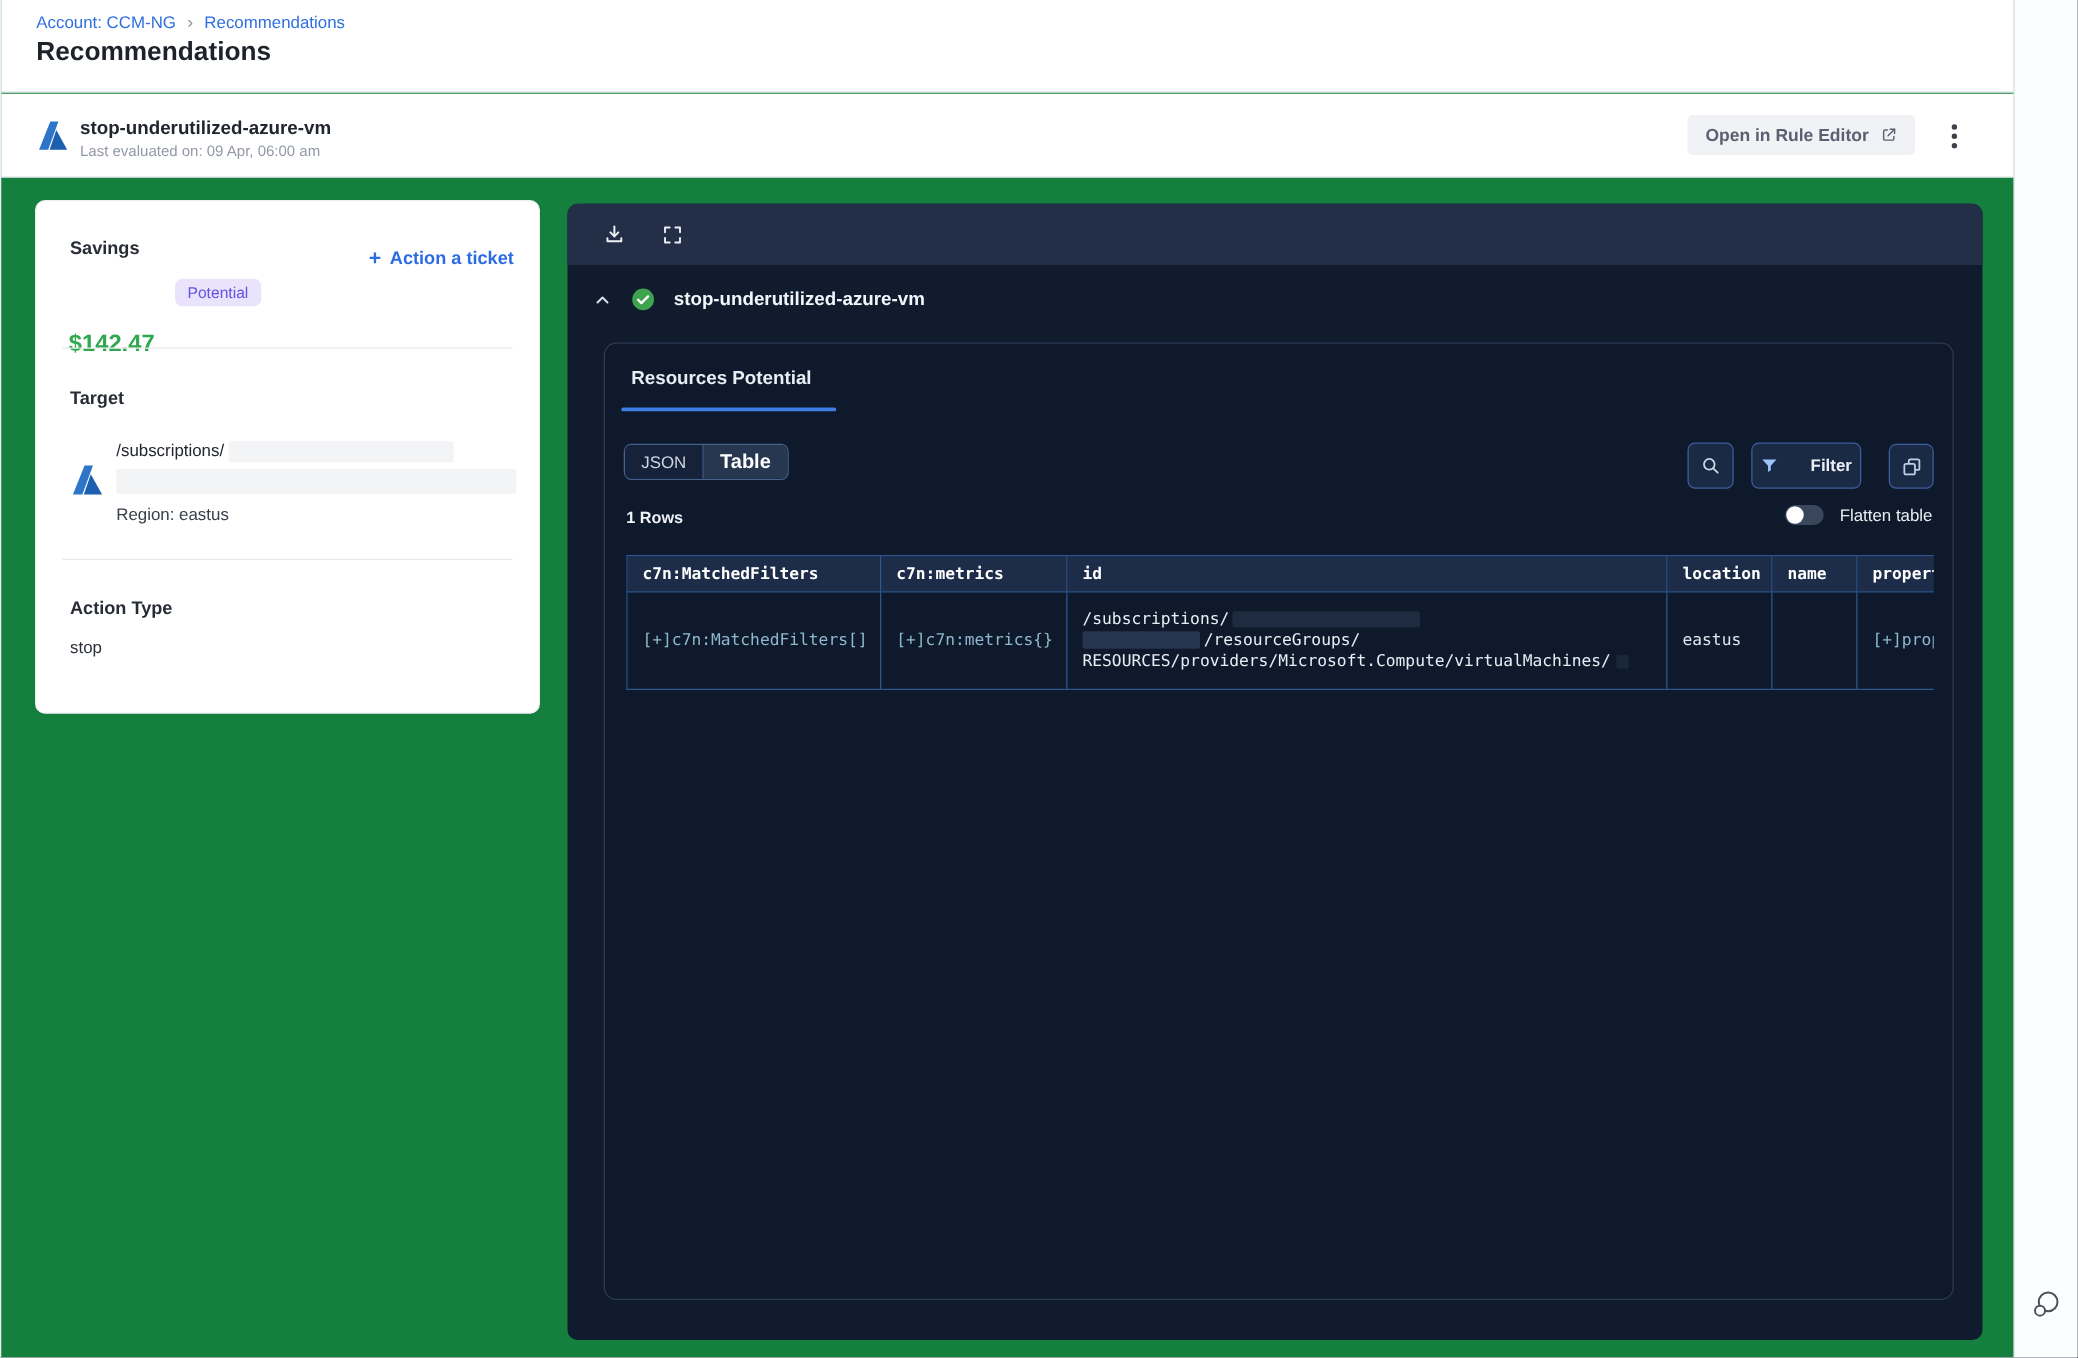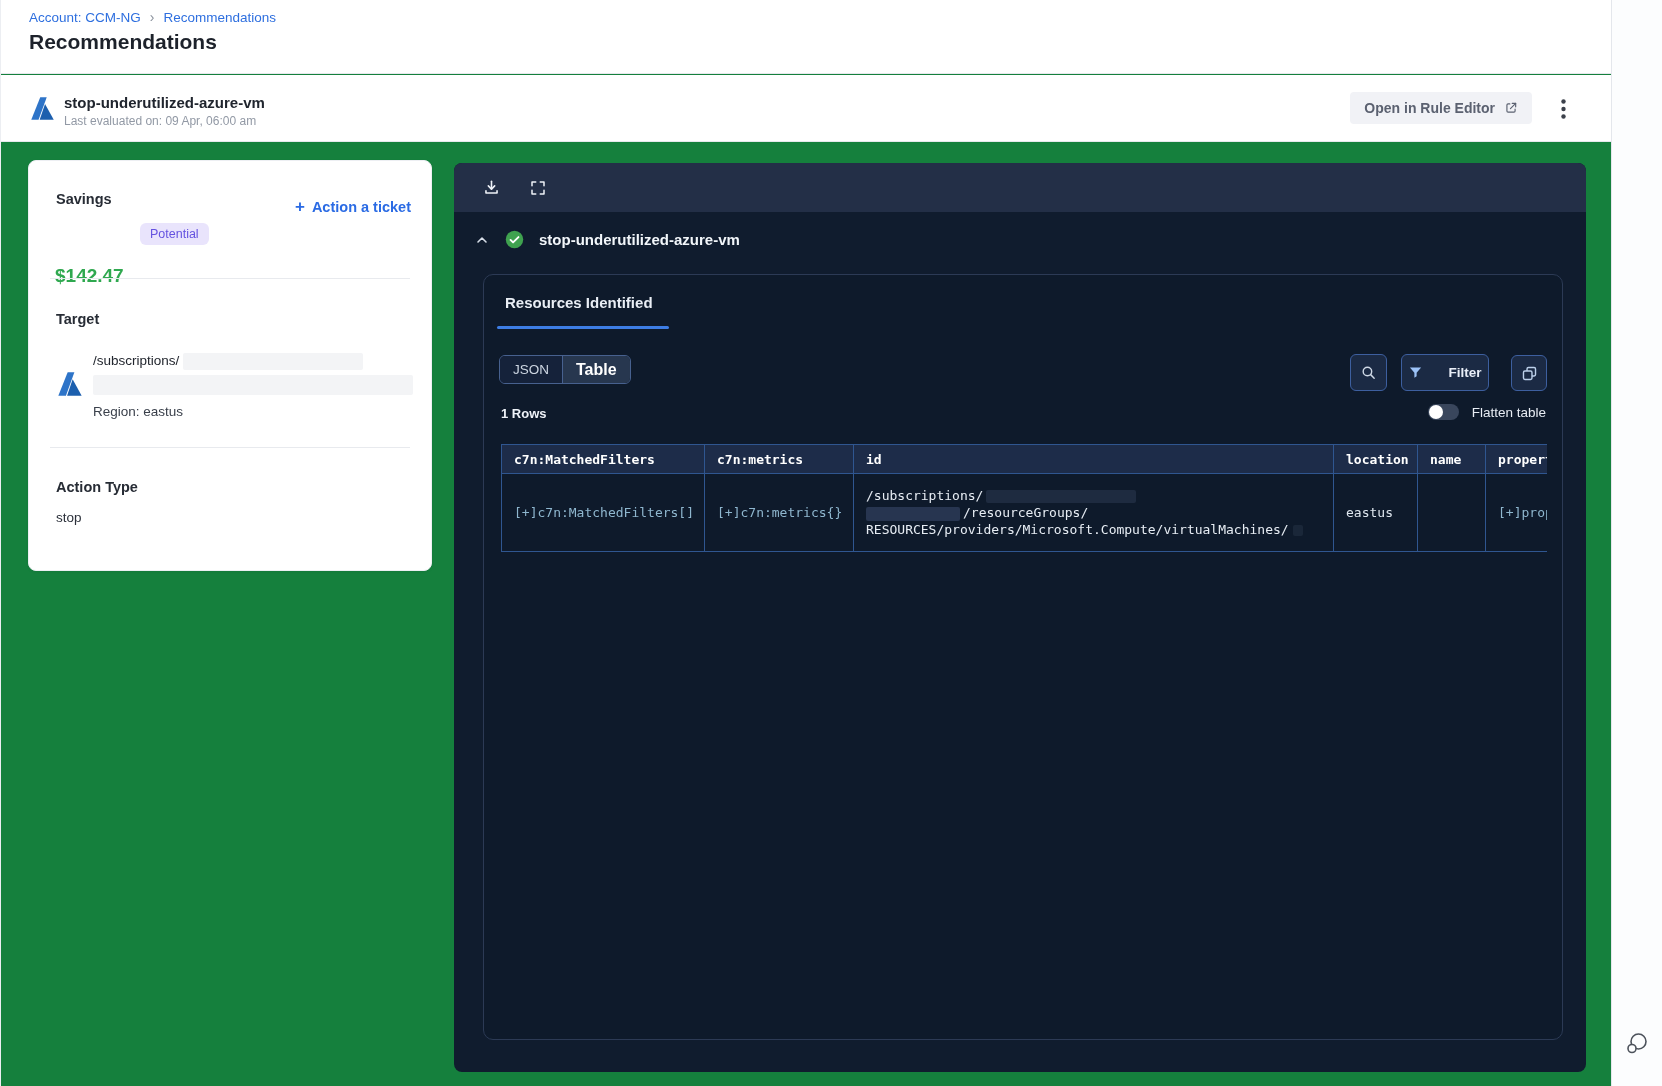--- a/index.html
+++ b/index.html
@@ -212,21 +212,21 @@
         <span class="check">
           <svg width="19" height="19" viewBox="0 0 24 24">
             <circle cx="12" cy="12" r="11" fill="#3fa24f"></circle>
             <path d="M7 12.5l3.2 3.2L17 9" fill="none" stroke="#fff" stroke-width="2.4" stroke-linecap="round" stroke-linejoin="round"></path>
           </svg>
         </span>
         <span class="viewer-title">stop-underutilized-azure-vm</span>
       </div>
 
       <div class="card2">
-        <div class="tab">Resources Identified</div>
+        <div class="tab">Resources Potential</div>
         <div class="tab-underline"></div>
 
         <div class="seg">
           <span class="seg-json">JSON</span>
           <span class="seg-table">Table</span>
         </div>
 
         <span class="icon-btn search-btn">
           <span>
             <svg width="17" height="17" viewBox="0 0 24 24" fill="none" stroke="currentColor" stroke-width="2" stroke-linecap="round">

